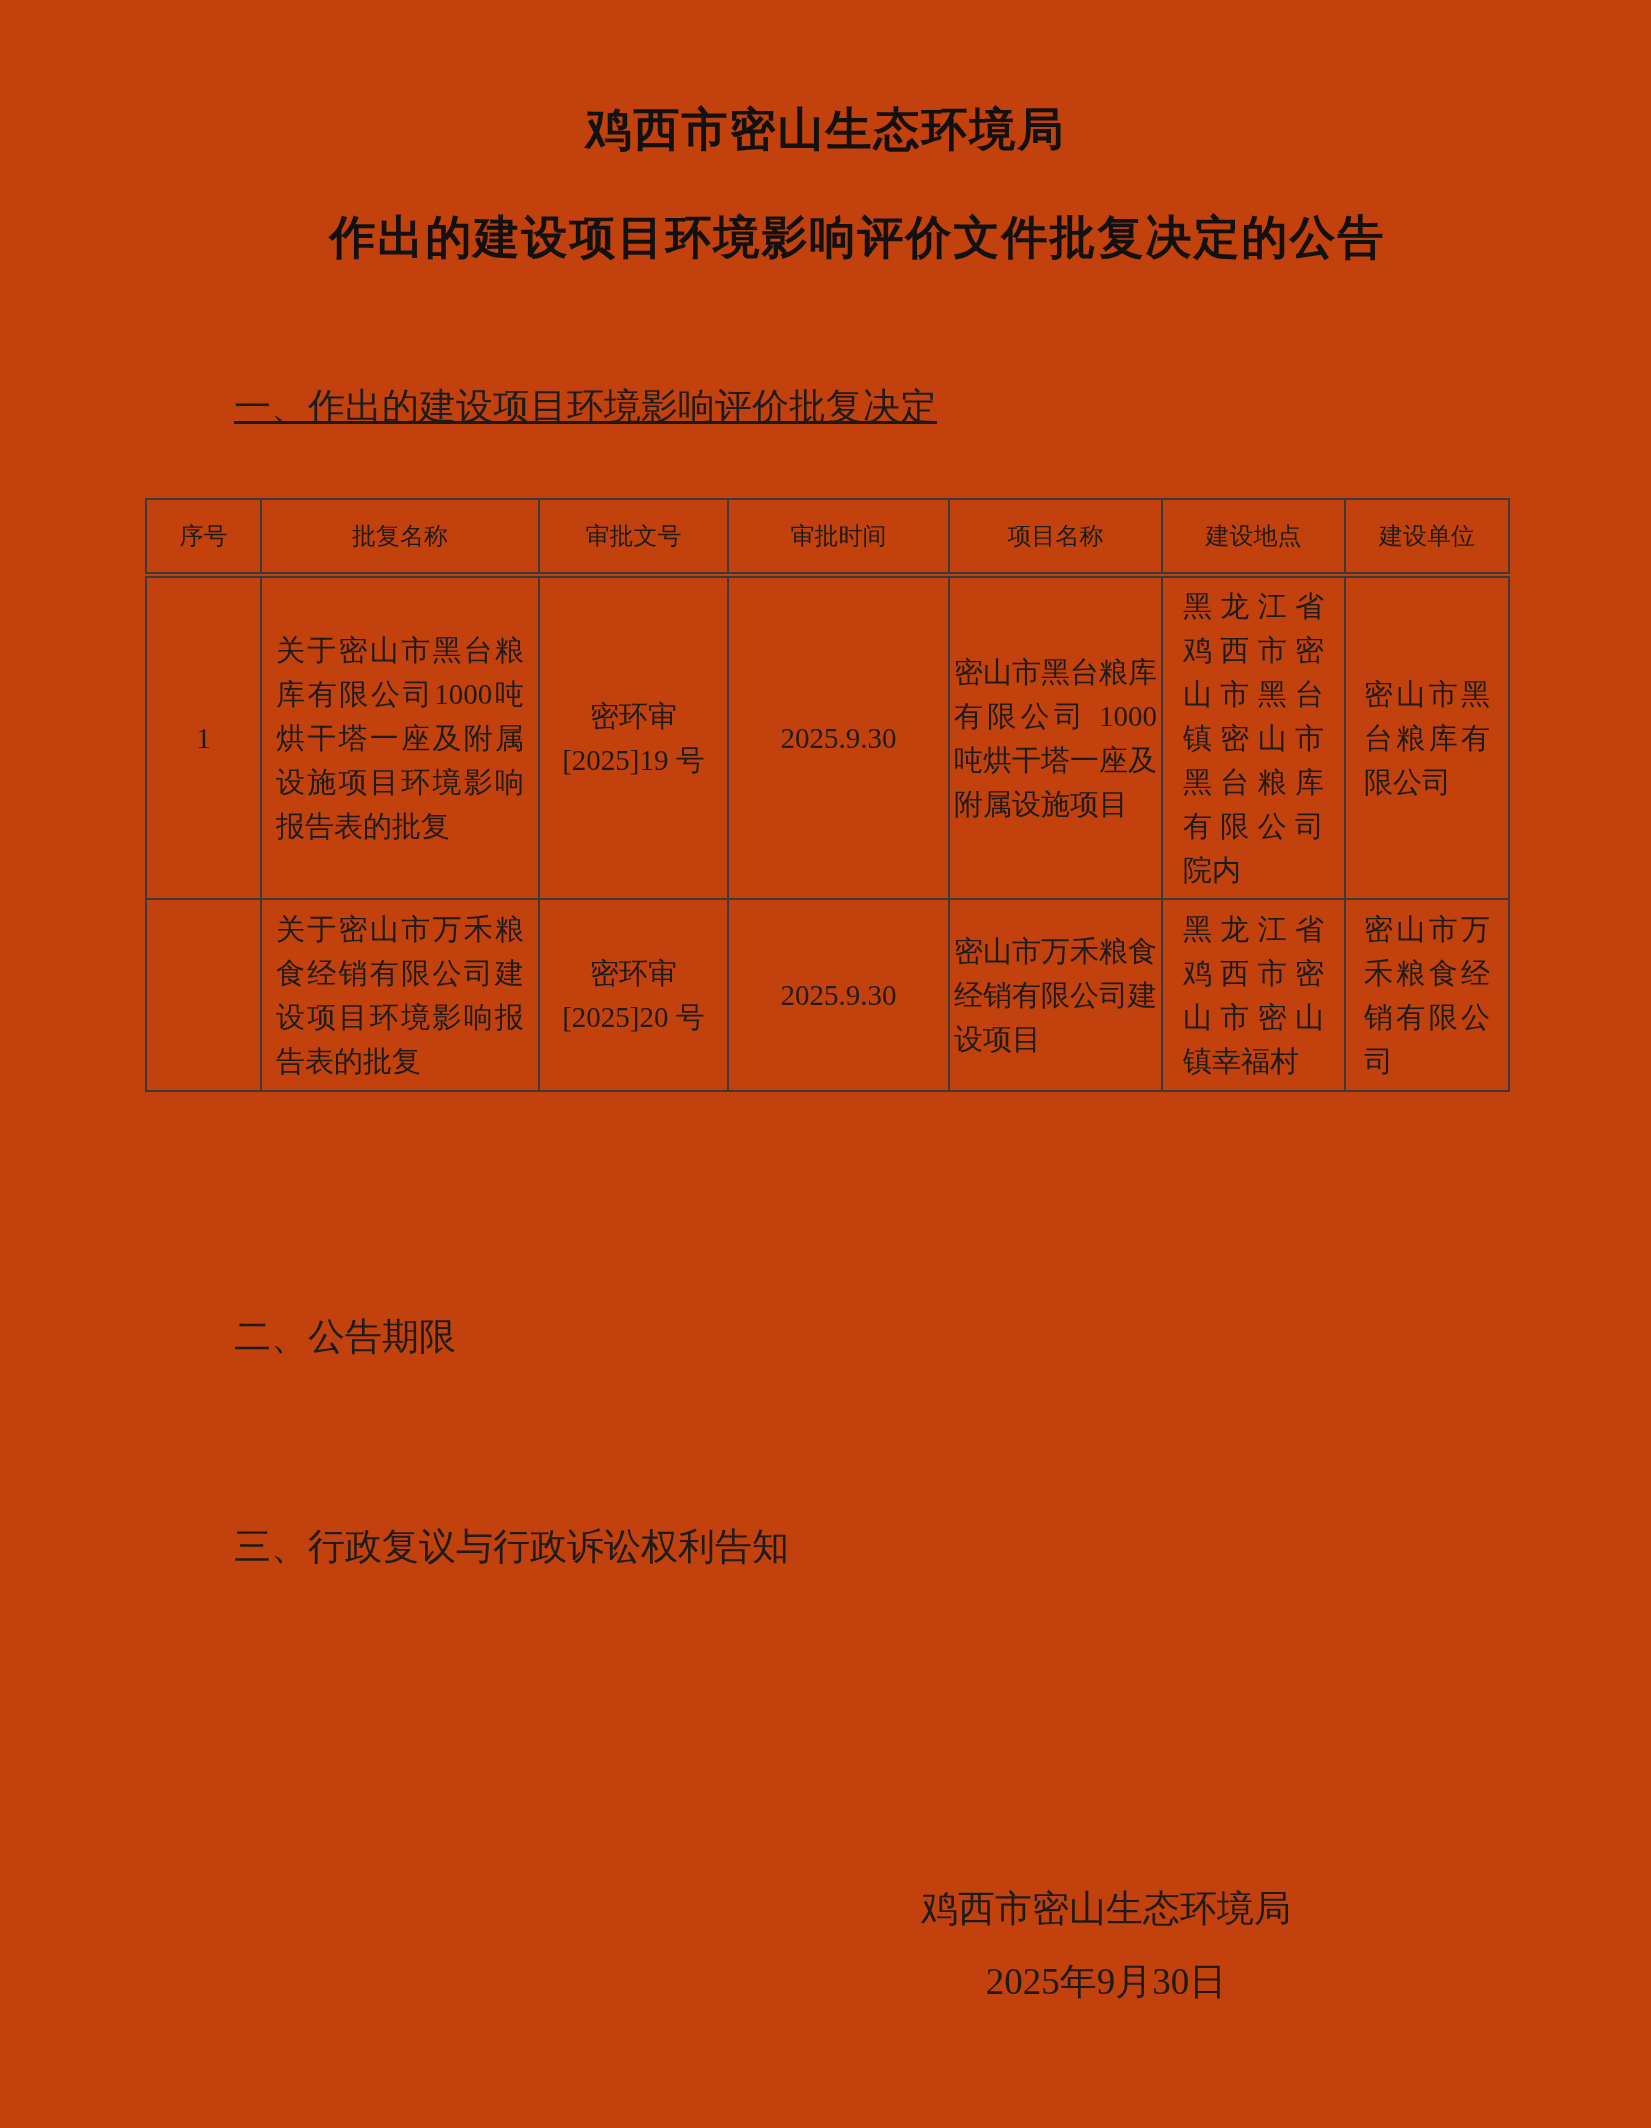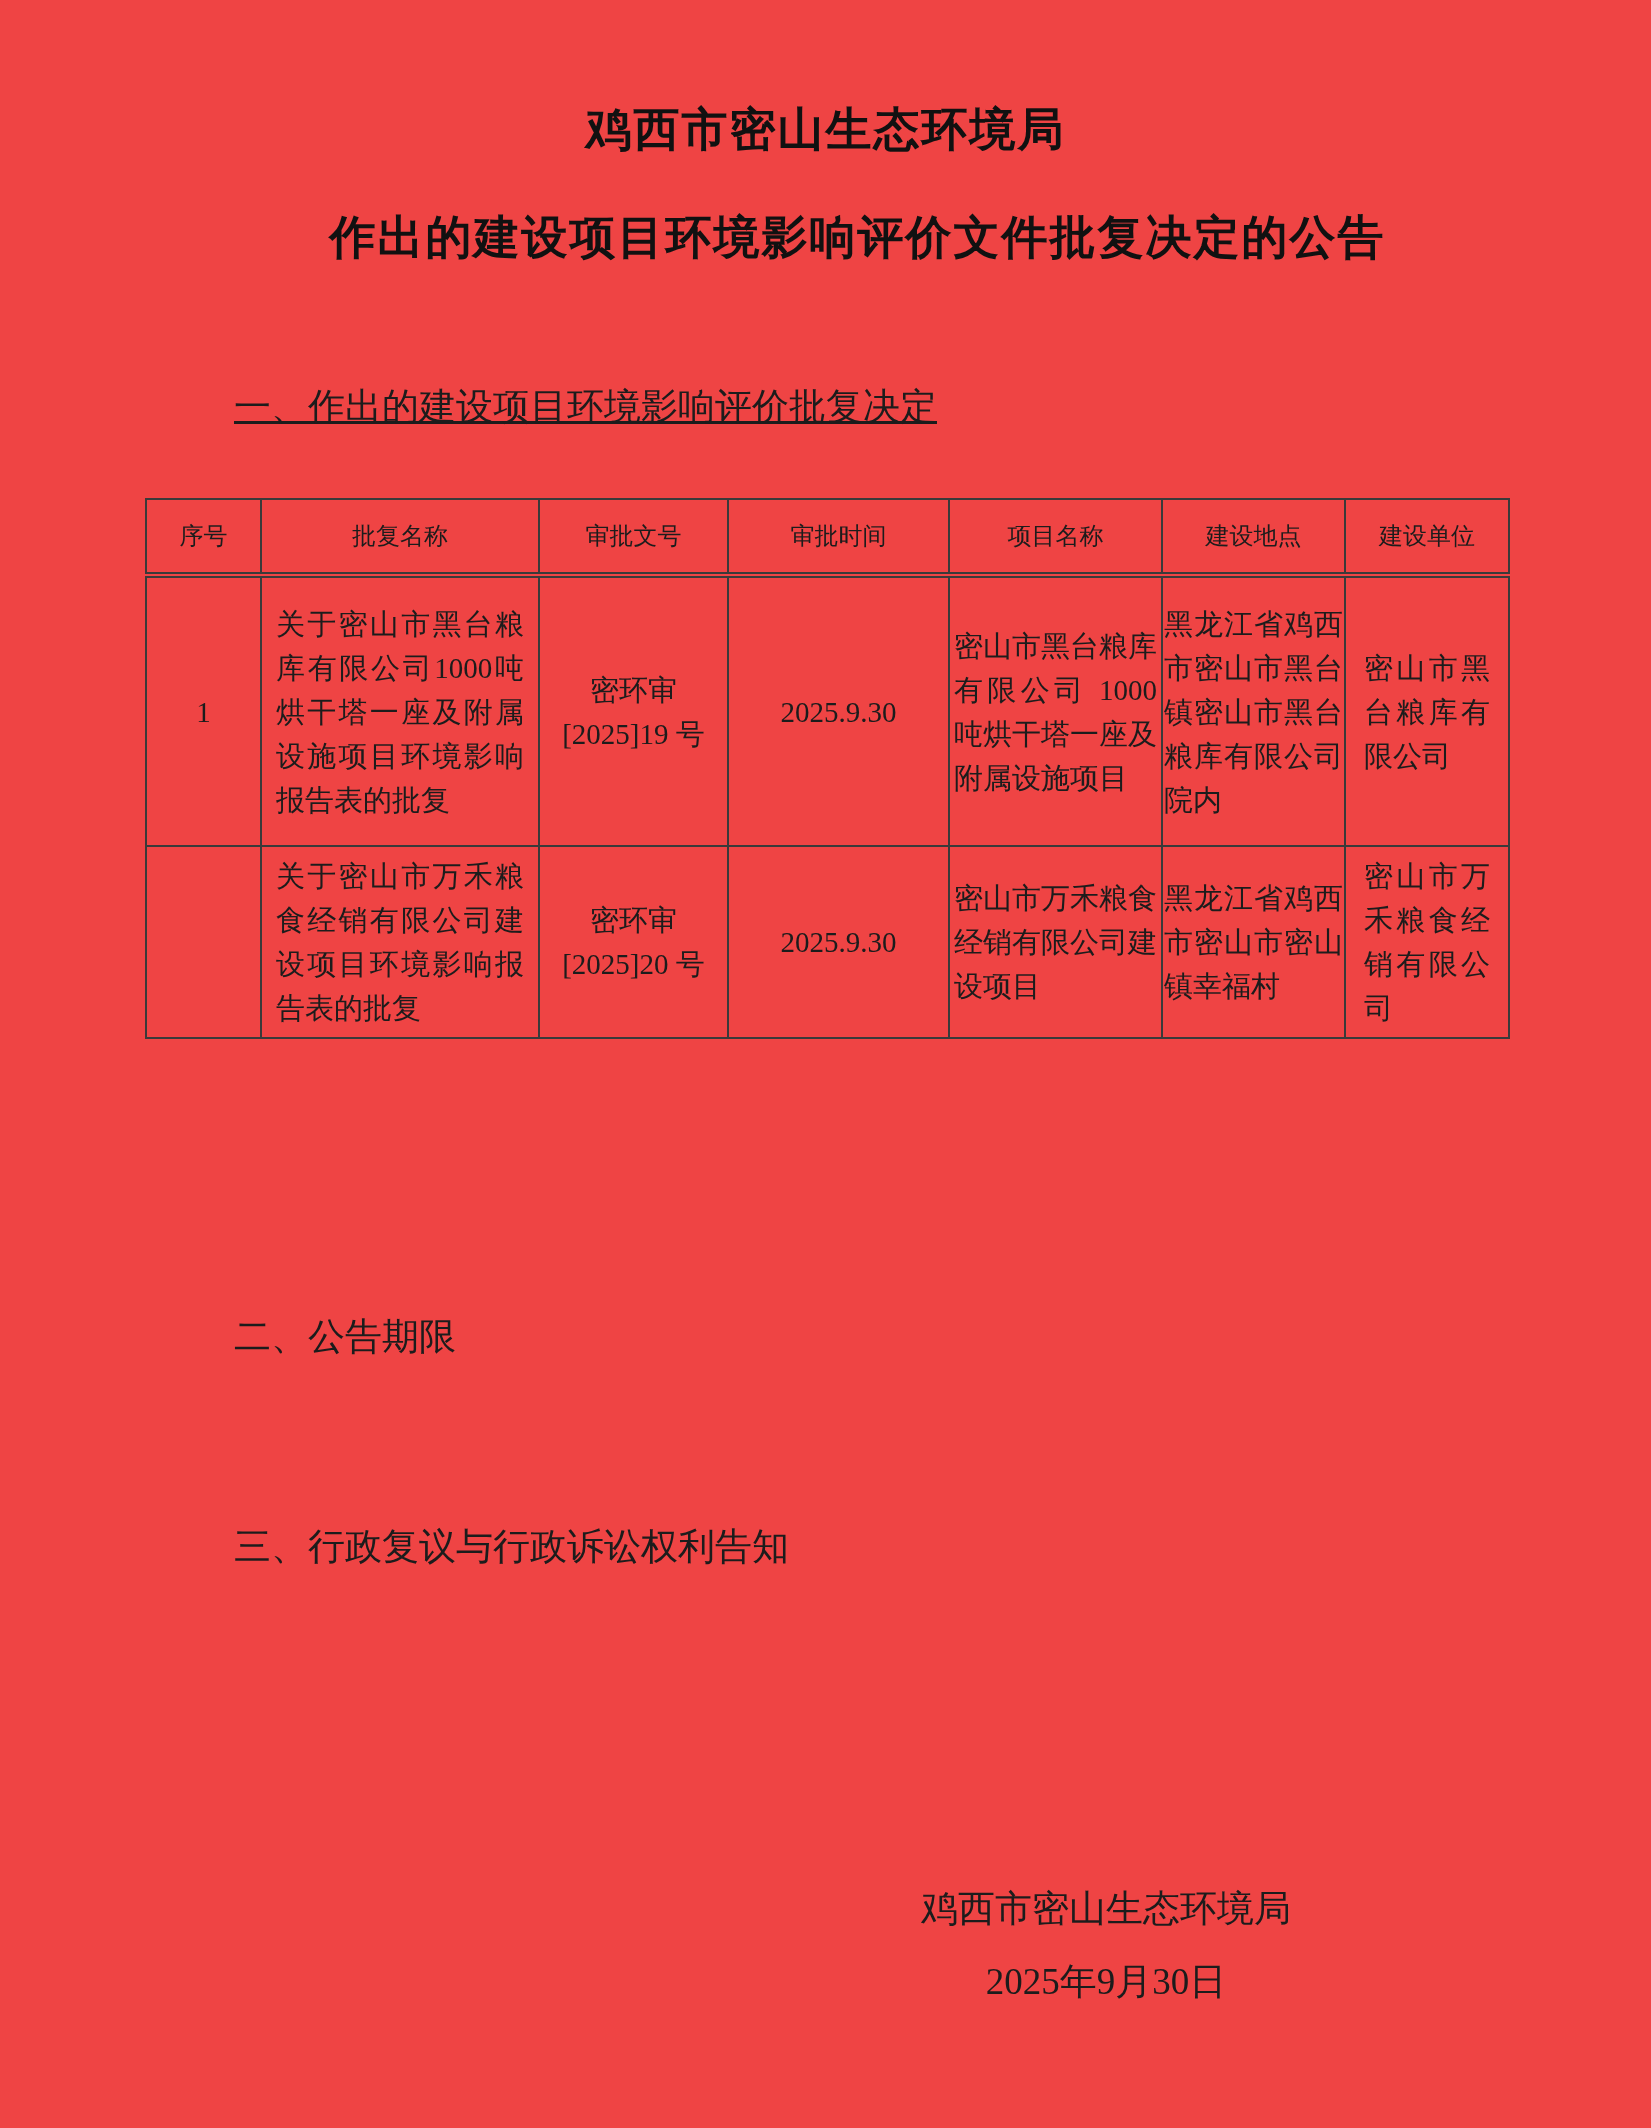--- a/index.html
+++ b/index.html
@@ -1,19 +1,19 @@
 <!DOCTYPE html>
 <html lang="zh"><head>
 <meta charset="utf-8">
 <style>
   html,body{margin:0;padding:0;background:#ffffff;}
   .page{
     position:relative;
     width:1651px;height:2128px;
-    background:#ef4444;
+    background:#c2410c;
     color:#1c1c1c;
     font-family:"Liberation Serif","DejaVu Serif",serif;
     overflow:hidden;
   }
   .doc-title{
     position:absolute;left:0;width:1651px;
     text-align:center;
     font-size:46px;font-weight:bold;
     line-height:70px;
     letter-spacing:2px;
@@ -65,21 +65,21 @@
     border-bottom:6px double #3a3a3a;
   }
   .row-1 td{height:255px;}
   .row-2 td{height:178px;}
   .row-3 td{height:178px;}
   td.cell-seq{text-align:center;}
   td.cell-docno{text-align:center;padding:6px 6px;}
   td.cell-date{text-align:center;}
   td.cell-name{text-align:justify;padding:6px 14px;}
   td.cell-project{text-align:justify;padding:6px 4px;}
-  td.cell-location{text-align:justify;padding:6px 1px;border-radius:6px;}
+  td.cell-location{text-align:justify;padding:6px 20px;border-radius:6px;}
   td.cell-unit{text-align:justify;text-justify:inter-character;padding:6px 18px;}
   .signature-org,.signature-date{
     position:absolute;left:556px;width:1100px;
     text-align:center;
     font-size:37px;line-height:48px;
     color:#1c1c1c;
   }
   .signature-org{top:1885px;}
   .signature-date{top:1958px;}
 </style>

